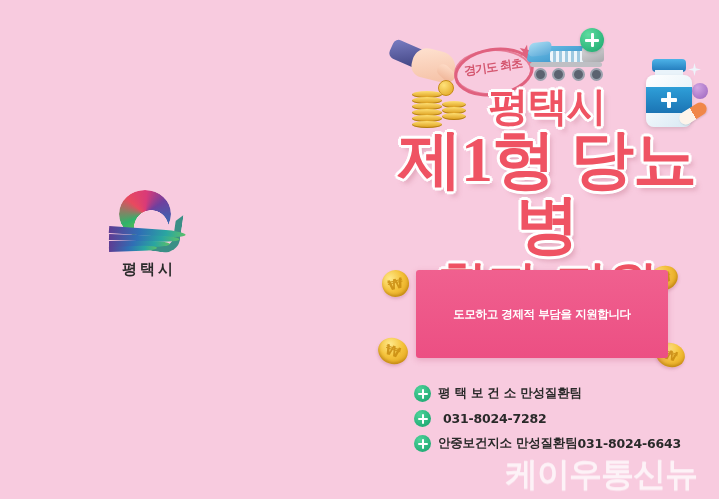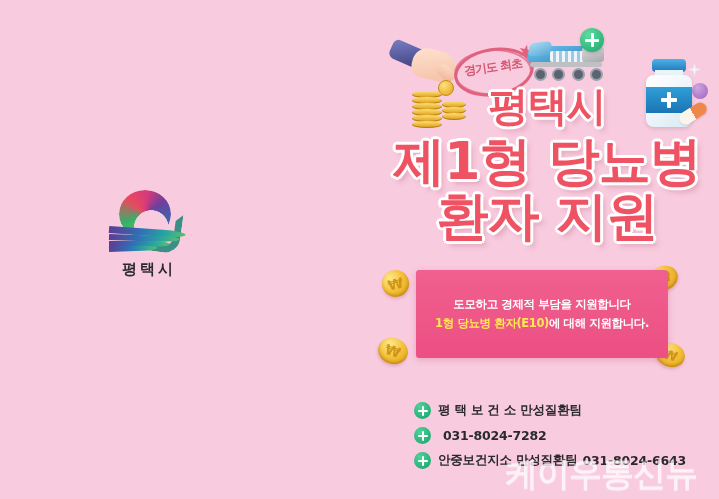--- a/index.html
+++ b/index.html
@@ -252,21 +252,21 @@
     font-weight: bold;
     color: #ef5363;
     line-height: 1.02;
     letter-spacing: -1px;
     text-shadow:
       3px 0 0 #fff, -3px 0 0 #fff, 0 3px 0 #fff, 0 -3px 0 #fff,
       2px 2px 0 #fff, -2px 2px 0 #fff, 2px -2px 0 #fff, -2px -2px 0 #fff,
       4px 5px 5px rgba(183,96,120,.35);
   }
   .headline .l1 { font-size: 40px; display: block; }
-  .headline .l2 { font-size: 52px; display: block; margin-top: 8px; }
+  .headline .l2 { font-size: 64px; display: block; margin-top: 0; font-family: Liberation Serif, serif; }
   .headline .l3 { font-size: 52px; display: block; margin-top: 2px; }
   
   .desc-box {
     position: absolute;
     left: 416px; top: 270px; width: 252px; height: 88px;
     background: linear-gradient(180deg,#f0608f,#ec4f83);
     border-radius: 3px;
     display: flex; flex-direction: column;
     align-items: center; justify-content: center;
     text-align: center;
@@ -290,21 +290,21 @@
     font-family: "DejaVu Sans", sans-serif;
   }
   .fcoin span { opacity: .85; }
   .fc1 { left: 382px; top: 270px; width: 27px; height: 27px; font-size: 14px; transform: rotate(-14deg); }
   .fc2 { left: 378px; top: 338px; width: 30px; height: 26px; font-size: 14px; transform: rotate(18deg); }
   .fc3 { left: 650px; top: 266px; width: 28px; height: 24px; font-size: 13px; transform: rotate(-22deg); }
   .fc4 { left: 656px; top: 343px; width: 29px; height: 24px; font-size: 13px; transform: rotate(16deg); }
   
   .contacts {
     position: absolute;
-    left: 414px; top: 402px; width: 300px;
+    left: 414px; top: 385px; width: 300px;
   }
   .contact-row {
     display: flex; align-items: center;
     margin-bottom: 8px;
   }
   .contact-icon {
     position: relative;
     flex: 0 0 auto;
     width: 17px; height: 17px; border-radius: 50%;
     background: radial-gradient(circle at 34% 28%, #4ed39a, #14a06a);
@@ -420,36 +420,33 @@
     </div>
   <div class="fcoin fc3">
       <span>₩</span>
     </div>
   <div class="fcoin fc4">
       <span>₩</span>
     </div>
 
   <div class="desc-box">
     <div>도모하고 경제적 부담을 지원합니다</div>
-    <div>
-      <span class="hl">1형 당뇨병 환자(E10)</span><span>에 대해 지원합니다.</span>
-    </div>
   </div>
 
   <div class="contacts">
     <div class="contact-row">
       <span class="contact-icon"></span>
       <span class="contact-text">평 택 보 건 소 만성질환팀</span>
     </div>
     <div class="contact-row">
       <span class="contact-icon"></span>
       <span class="contact-text" style="margin-left:5px">031-8024-7282</span>
     </div>
     <div class="contact-row">
       <span class="contact-icon"></span>
       <span class="contact-text">안중보건지소 만성질환팀</span>
-      <span class="contact-text" style="margin-left:5px">031-8024-6643</span>
+      <span class="contact-text" style="">031-8024-6643</span>
     </div>
   </div>
 
   <div class="watermark">케이우통신뉴스</div>
 
 </div>
 
 </body></html>

